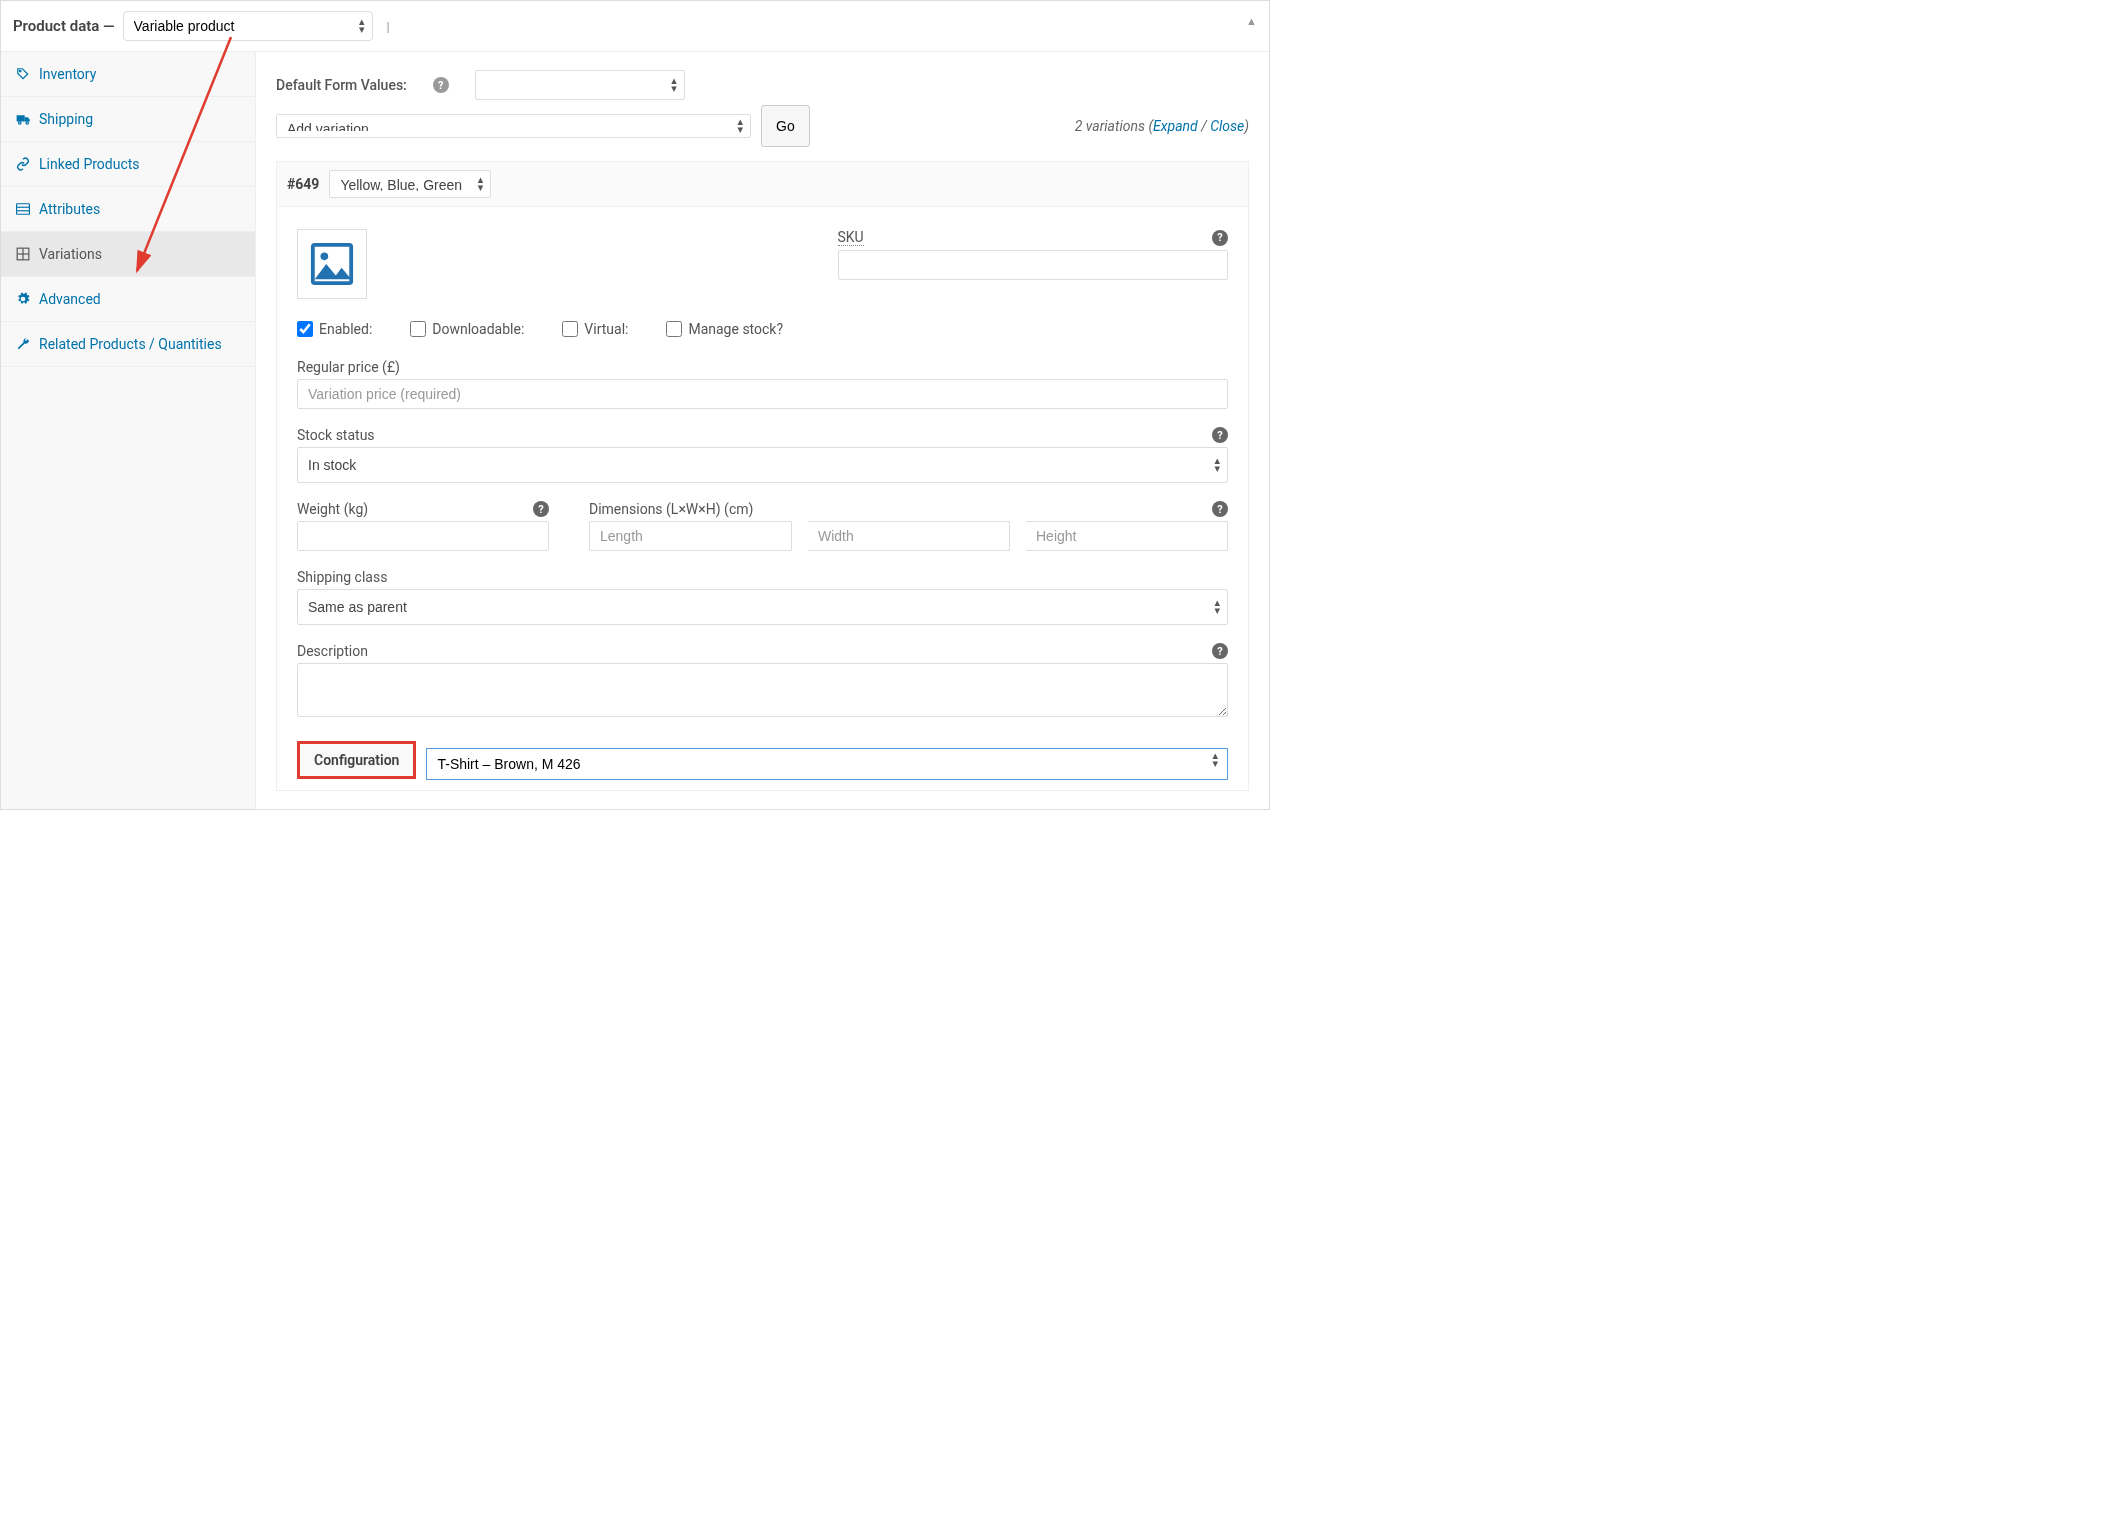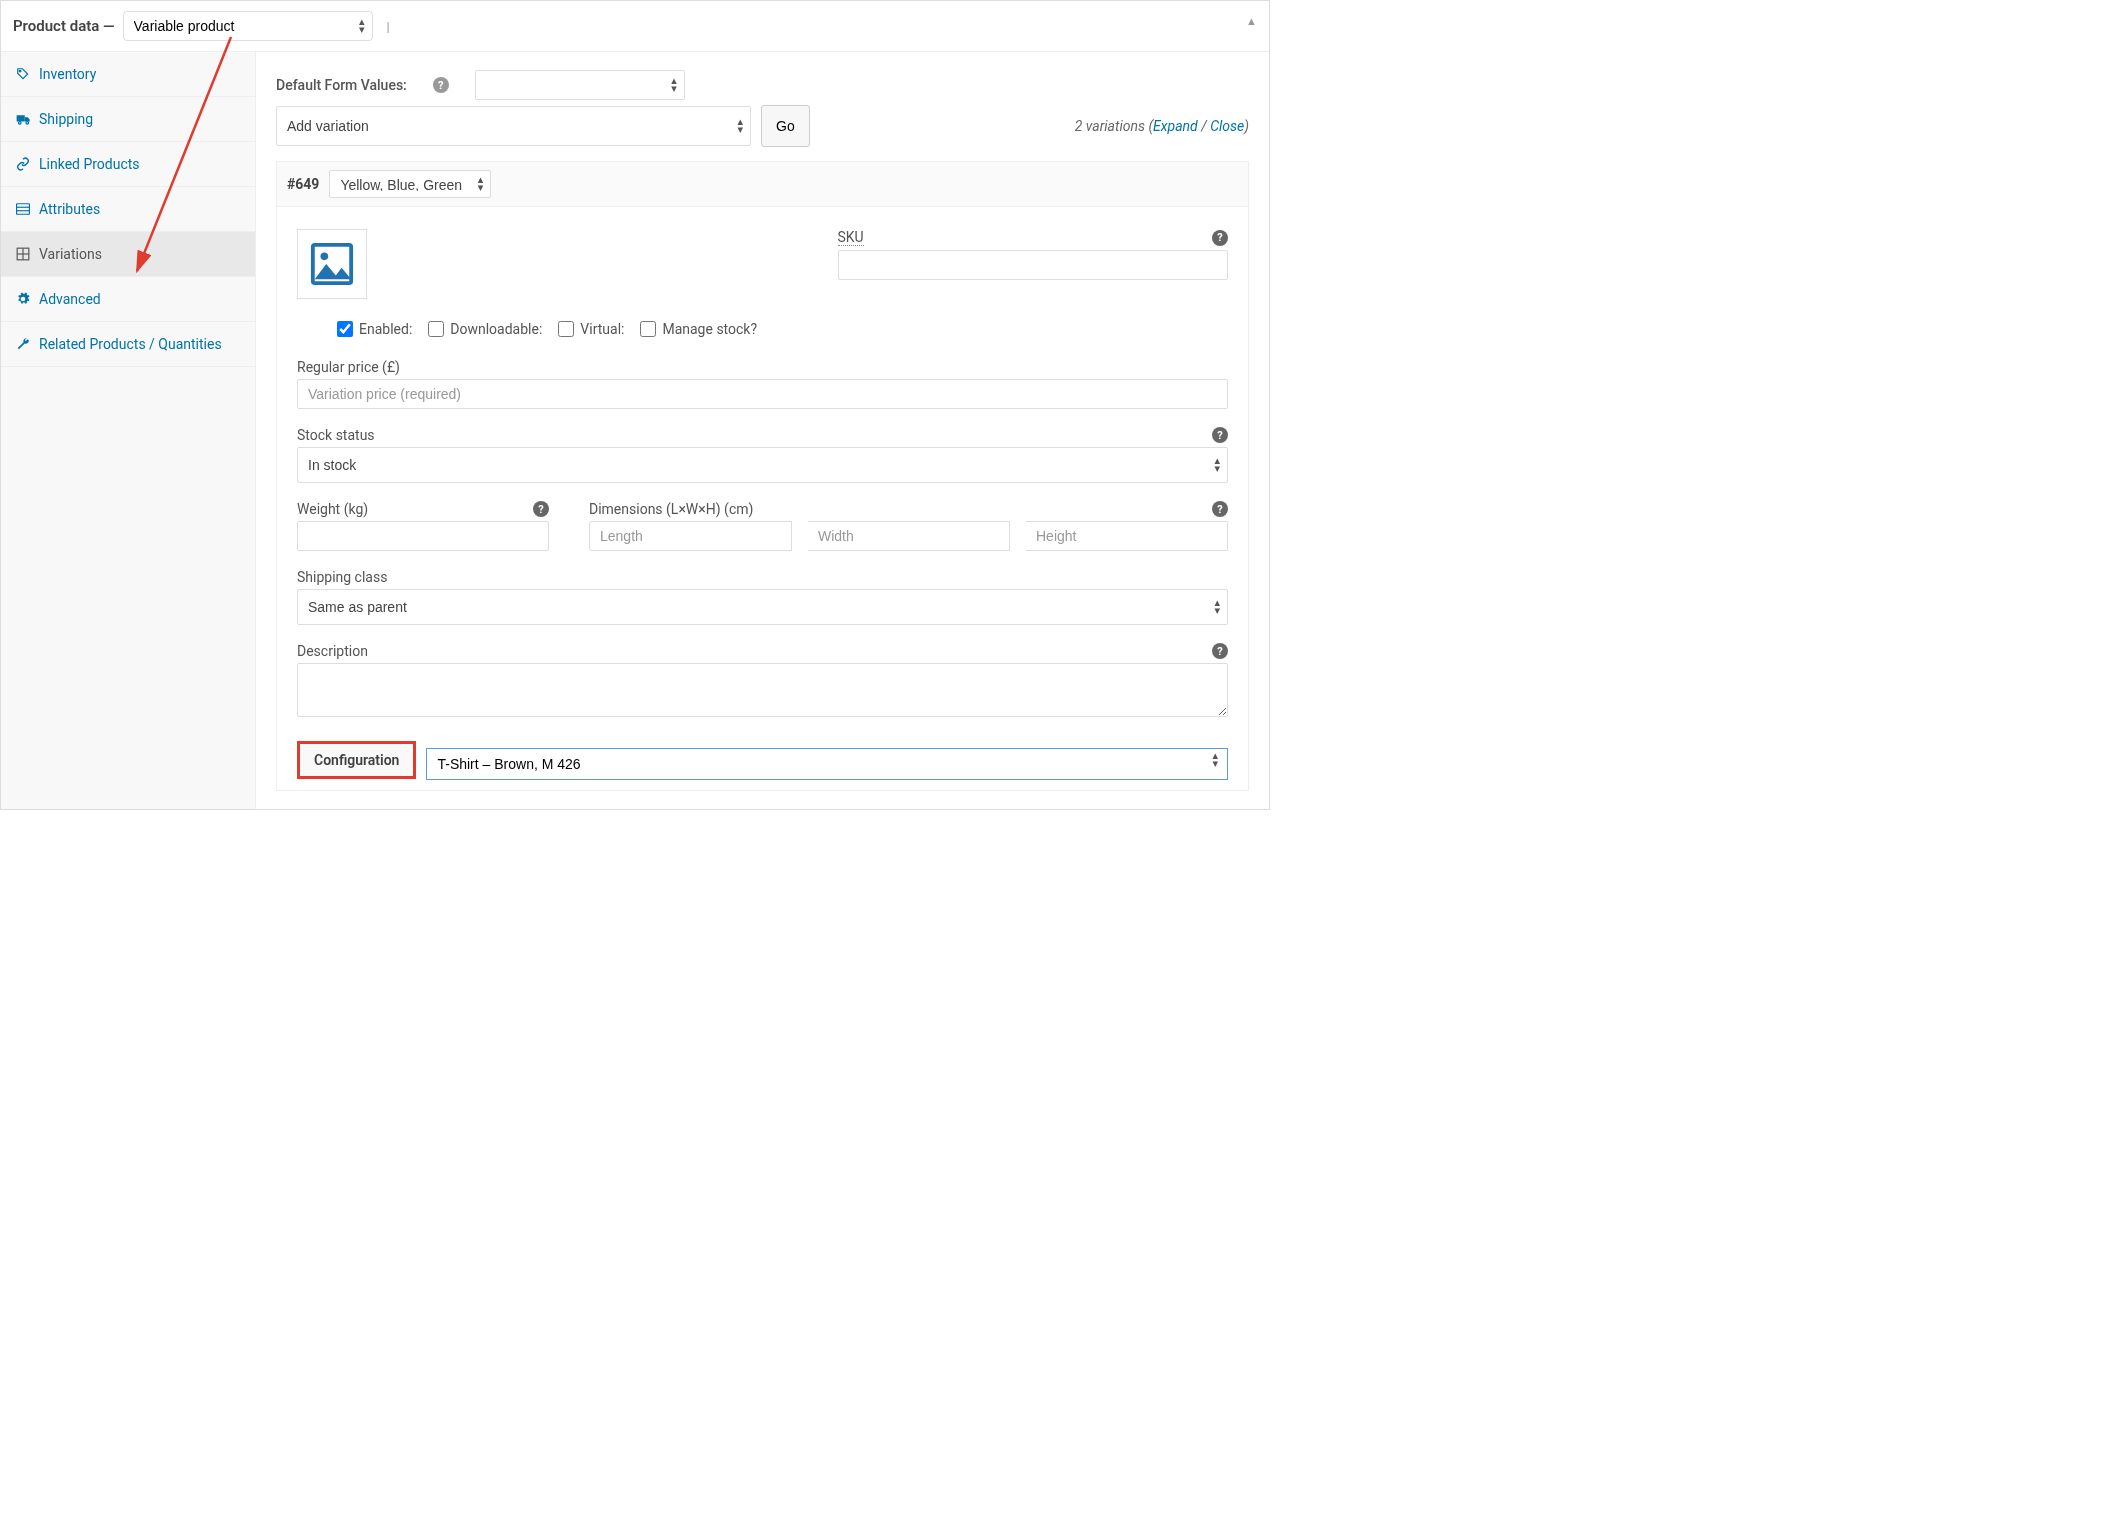--- a/index.html
+++ b/index.html
@@ -31,21 +31,21 @@
 .toolbar-right a { color:#0073aa; text-decoration:none; }
 .variation-header { background:#fafafa; border:1px solid #eee; padding:8px 10px; display:flex; align-items:center; gap:10px; font-size:14px; }
 .variation-body { border:1px solid #eee; border-top:none; padding:22px 20px 10px; }
 .img-placeholder { width:70px; height:70px; border:1px solid #ddd; display:flex; align-items:center; justify-content:center; cursor:pointer; }
 .img-placeholder svg { width:46px; height:46px; }
 .two-col { display:flex; gap:40px; }
 .col { flex:1; }
 .field-label { font-size:14px; color:#555; margin-bottom:4px; display:flex; align-items:center; gap:6px; }
 .field-group { margin-bottom:18px; }
 input.full, select.full, textarea.full { width:100%; }
-.checks { display:flex; gap:16px; align-items:center; margin-top:22px; margin-bottom:10px;margin-left:40px; }
+.checks { display:flex; gap:38px; align-items:center; margin-top:22px; margin-bottom:10px; }
 .chk { display:flex; align-items:center; gap:6px; font-size:14px; color:#555; }
 .chk input { width:16px; height:16px; }
 .dim-row { display:flex; gap:16px; }
 .dim-row input { flex:1; border-radius:0; }
 .dim-row input:first-child { border-radius:2px 0 0 2px; }
 .dim-row input:last-child { border-radius:0 2px 2px 0; border-left:none; }
 .dim-row input + input { border-left:none; }
 .section-title { background:#f9f9f9; border:3px solid #e03b2f; padding:8px 14px; font-weight:600; font-size:14px; color:#404040; display:inline-block; }
 .config-row { display:flex; align-items:center; gap:10px; margin-top:20px; }
 .config-select { flex:1; border:1px solid #5b9dd9; padding:6px 10px; font-size:14px; appearance:none; background:#fff;margin-top:8px; }
@@ -148,21 +148,21 @@
         <span class="select-wrap">
           <select class="form-select" style="min-width:210px;height:30px">
             <option></option>
           </select>
           <span class="select-caret">▴<br>▾</span>
         </span>
       </div>
 
       <div class="toolbar">
         <span class="select-wrap" style="flex:0 0 475px">
-          <select class="form-select" style="width:475px;height:40px">
+          <select class="form-select" style="width:475px;height:24px">
             <option>Add variation</option>
           </select>
           <span class="select-caret">▴<br>▾</span>
         </span>
         <button class="btn">Go</button>
         <span class="toolbar-right">
           <span>2 variations</span> (<a href="#">Expand</a> / <a href="#">Close</a>)
         </span>
       </div>
 

